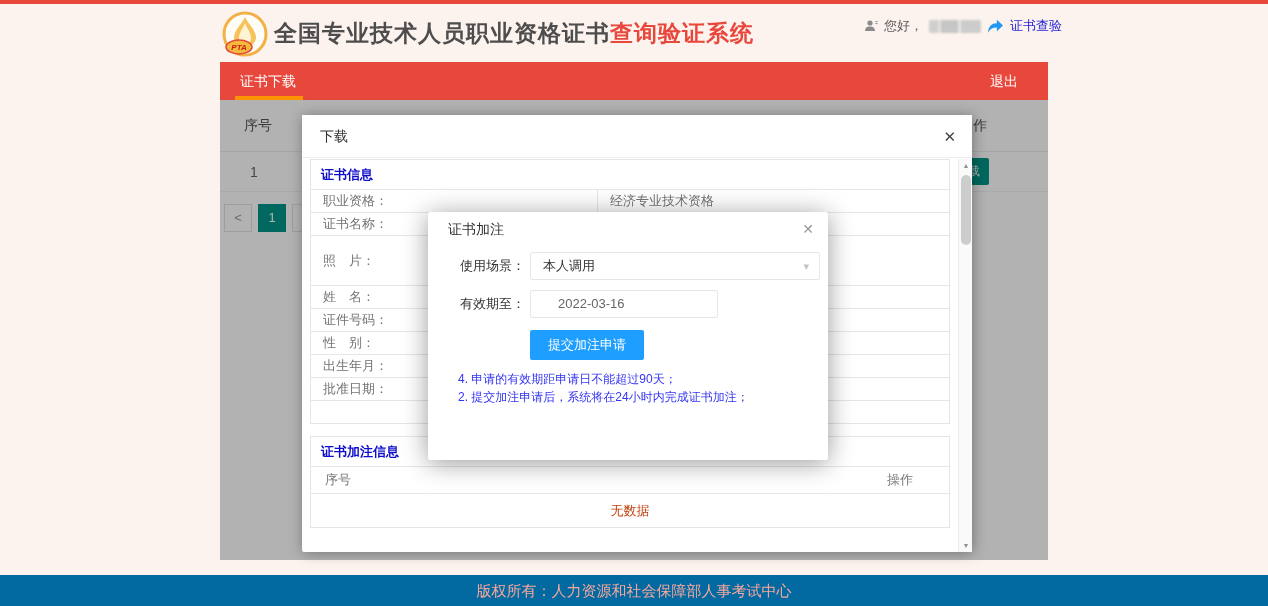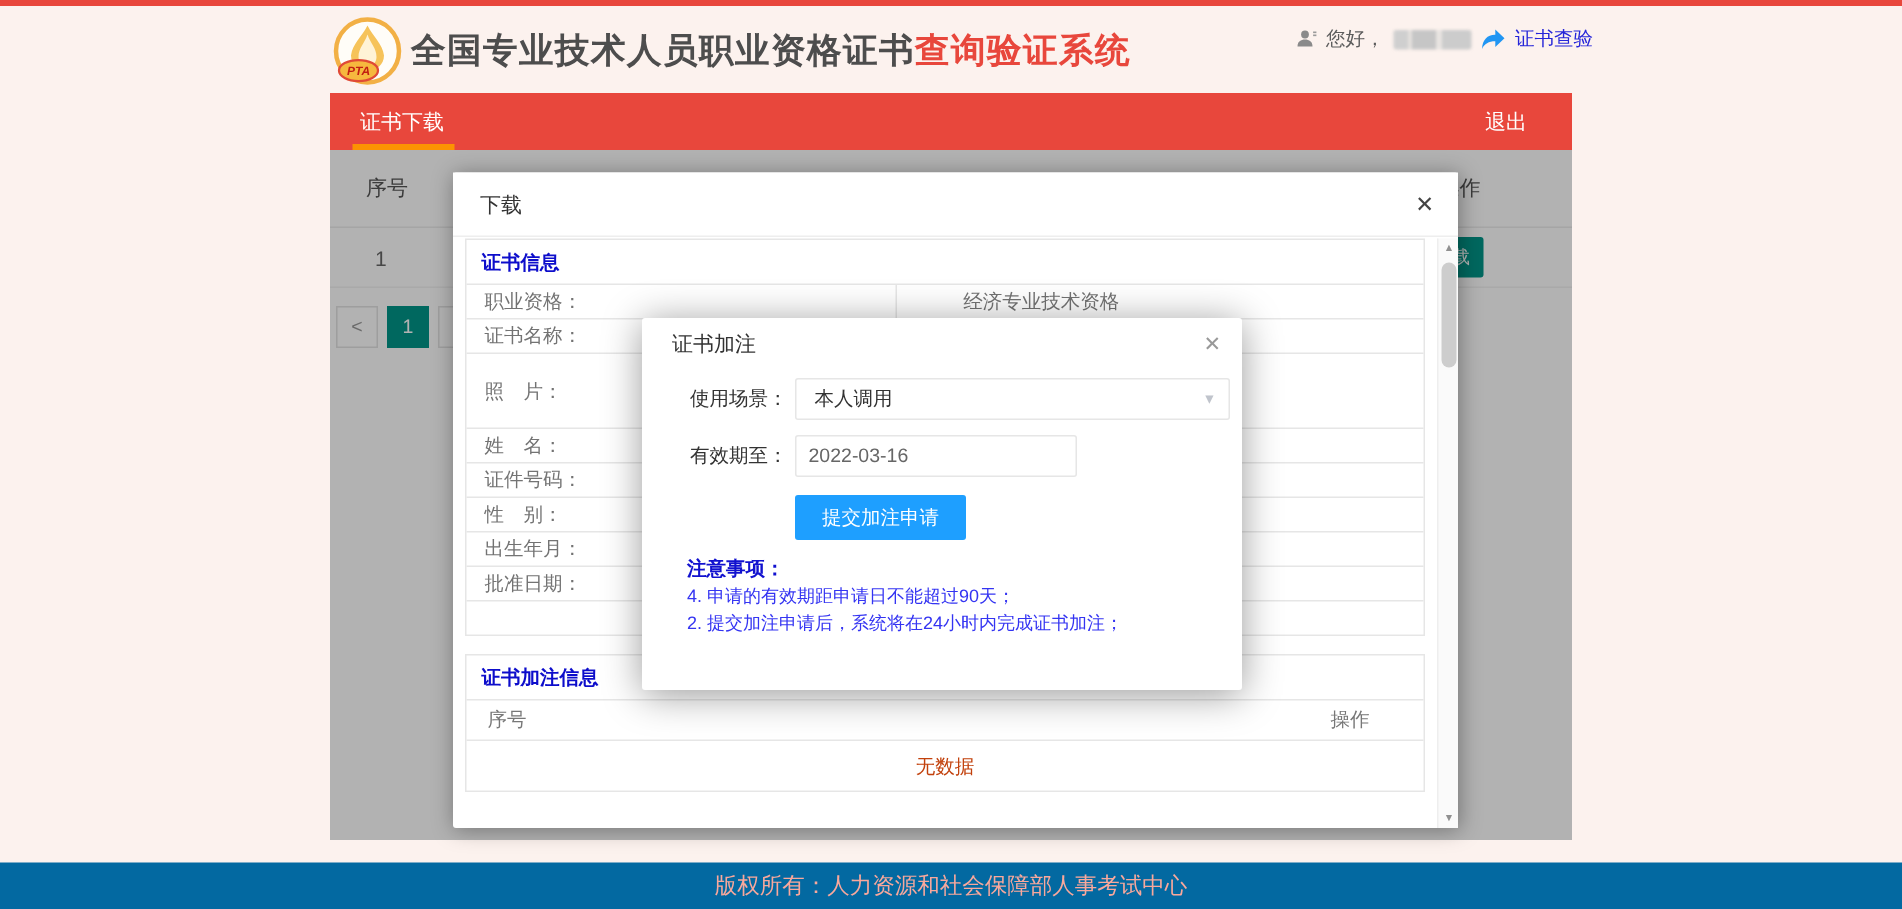--- a/index.html
+++ b/index.html
@@ -48,21 +48,21 @@
   
   .modal { position:absolute; background:#fff; border-radius:2px; }
   .modal-download { left:302px; top:115px; width:670px; height:437px;
     box-shadow:1px 1px 14px rgba(0,0,0,.35); z-index:10; }
   .md-titlebar { height:43px; line-height:43px; padding-left:18px; font-size:14px; color:#333;
     border-bottom:1px solid #eee; position:relative; background:#fff; }
   .md-close { position:absolute; right:16px; top:0; line-height:43px; font-size:15px; color:#444; cursor:pointer; }
   .md-body { position:absolute; top:44px; left:8px; right:22px; bottom:6px; font-size:13px; }
   .cert-table { border:1px solid #e6e6e6; color:#737373; }
   .ct-head { height:29px; line-height:29px; padding-left:10px; color:#0d0dcb; font-weight:bold; font-size:13px; }
-  .ct-row { display:flex; border-top:1px solid #e6e6e6; min-height:23px;gap:32px; }
+  .ct-row { display:flex; border-top:1px solid #e6e6e6; min-height:23px; }
   .ct-label { width:45%; padding:0 12px; border-right:1px solid #e6e6e6; display:flex; align-items:center; }
   .ct-value { flex:1; padding:0 12px; display:flex; align-items:center; }
   .row-photo { height:50px; }
   .row-empty { height:22px; }
   .anno-table { margin-top:12px; border:1px solid #e6e6e6; }
   .anno-cols { display:flex; height:27px; align-items:center; border-top:1px solid #e6e6e6; color:#777; }
   .ac-xh { padding-left:14px; width:90px; }
   .ac-op { margin-left:auto; width:62px; }
   .anno-empty { height:34px; display:flex; align-items:center; justify-content:center;
     color:#c2410c; border-top:1px solid #e6e6e6; }
@@ -77,21 +77,21 @@
   .ma-titlebar { height:34px; line-height:34px; padding-left:20px; font-size:14px; color:#333; position:relative; }
   .ma-close { position:absolute; right:14px; top:0; line-height:34px; color:#999; font-size:14px; cursor:pointer; }
   .fm-label { position:absolute; left:0; width:97px; height:28px; line-height:28px;
     text-align:right; font-size:13px; color:#333; }
   .lbl-scene { top:40px; } .lbl-date { top:78px; }
   .select-box { position:absolute; left:102px; top:40px; width:290px; height:28px;
     border:1px solid #e6e6e6; border-radius:2px; line-height:26px; padding-left:12px;
     color:#333; font-size:13px; cursor:pointer; }
   .select-arrow { position:absolute; right:10px; top:0; color:#c0c4cc; font-size:11px; line-height:26px; }
   .date-box { position:absolute; left:102px; top:78px; width:188px; height:28px;
-    border:1px solid #e6e6e6; border-radius:2px; line-height:26px; padding-left:8px;
+    border:1px solid #e6e6e6; border-radius:2px; line-height:26px; padding-left:27px;
     color:#666; font-size:13px; cursor:text; }
   .submit-btn { position:absolute; left:102px; top:118px; width:114px; height:30px;
     background:#1e9fff; color:#fff; font-size:13px; line-height:30px; text-align:center;
     border:none; border-radius:2px; cursor:pointer; }
   .notes { position:absolute; left:30px; top:158px; right:16px; font-size:12px; color:#3434f2; }
   .notes-title { font-weight:bold; color:#1111cf; font-size:13px; line-height:18px; }
   .note-line { line-height:18px; white-space:nowrap; }
   
   .icon-svg { display:block; }
 </style>
@@ -231,21 +231,20 @@
     <span>本人调用</span>
     <span class="select-arrow">▾</span>
   </div>
 
   <div class="fm-label lbl-date">有效期至：</div>
   <div class="date-box">2022-03-16</div>
 
   <button class="submit-btn">提交加注申请</button>
 
   <div class="notes">
-    <div class="notes-title">注意事项：</div>
     <div class="note-line">4. 申请的有效期距申请日不能超过90天；</div>
     <div class="note-line">2. 提交加注申请后，系统将在24小时内完成证书加注；</div>
   </div>
 </div>
 
 <div class="footer">
   <span>版权所有：人力资源和社会保障部人事考试中心</span>
 </div>
 
 </body></html>

